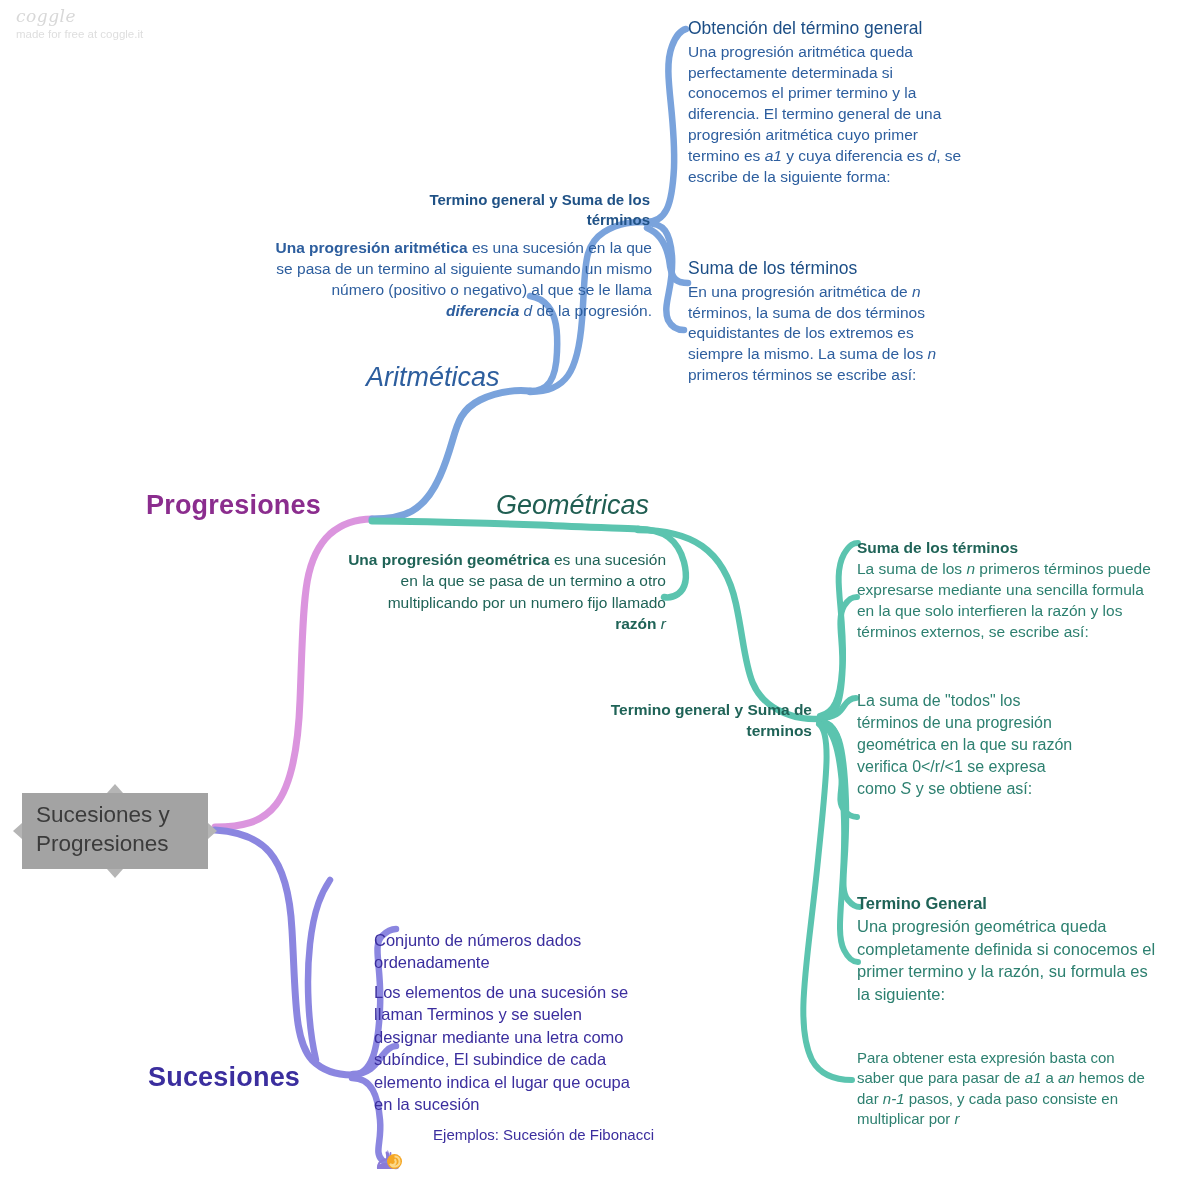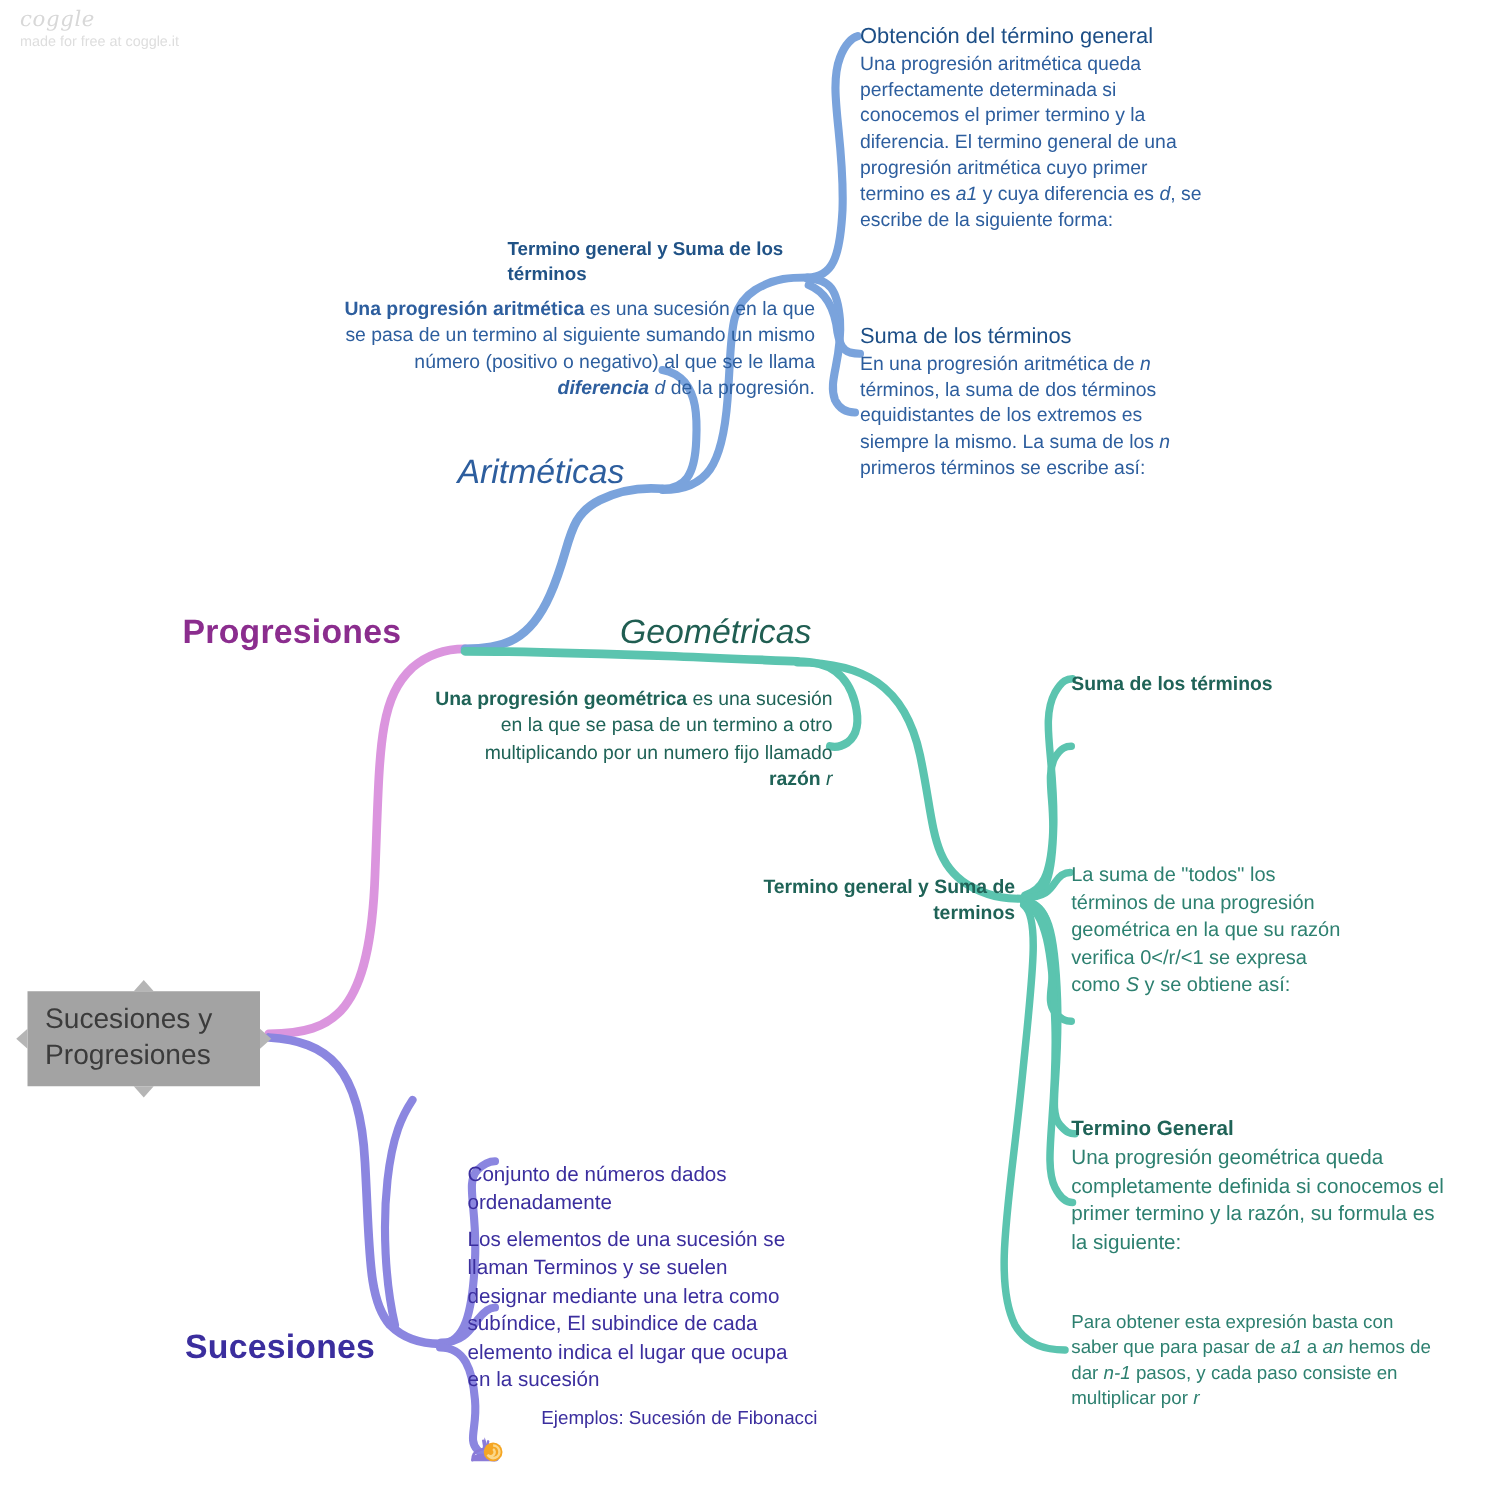--- a/index.html
+++ b/index.html
@@ -106,20 +106,21 @@
     left: 453px; top: 490px;
     font-size: 27px;
     font-style: italic;
     color: #205E52;
     margin-left: 43px;
   }
 
   .sub-label-blue {
     left: 406px; top: 190px;
     width: 244px;
+    text-align: right;
     font-size: 15px;
     font-weight: bold;
     line-height: 1.33;
     color: #205286;
   }
   .desc-arit {
     left: 268px; top: 237px;
     width: 384px;
     text-align: right;
     font-size: 15.5px;
@@ -319,20 +320,21 @@
     <span class="blk-head big">Suma de los términos</span>
     <span>En una progresión aritmética de <em class="i">n</em> términos, la suma de dos términos equidistantes de los extremos es siempre la mismo. La suma de los <em class="i">n</em> primeros términos se escribe así:</span>
   </div>
 
   <div class="node desc-geo"><b class="b">Una progresión geométrica</b> es una sucesión en la que se pasa de un termino a otro multiplicando por un numero fijo llamado <b class="b">razón</b> <em class="i">r</em></div>
 
   <div class="node sub-label-green">Termino general y Suma de terminos</div>
 
   <div class="node blk-geo-suma">
     <span class="green-head">Suma de los términos</span>
+    <span>La suma de los <em class="i">n</em> primeros términos puede expresarse mediante una sencilla formula en la que solo interfieren la razón y los términos externos, se escribe así:</span>
   </div>
 
   <div class="node blk-geo-r1">
     <span>La suma de "todos" los términos de una progresión geométrica en la que su razón verifica 0&lt;/r/&lt;1 se expresa como <em class="i">S</em> y se obtiene así:</span>
   </div>
 
   <div class="node blk-geo-tg">
     <span class="green-head">Termino General</span>
     <span>Una progresión geométrica queda completamente definida si conocemos el primer termino y la razón, su formula es la siguiente:</span>
   </div>

